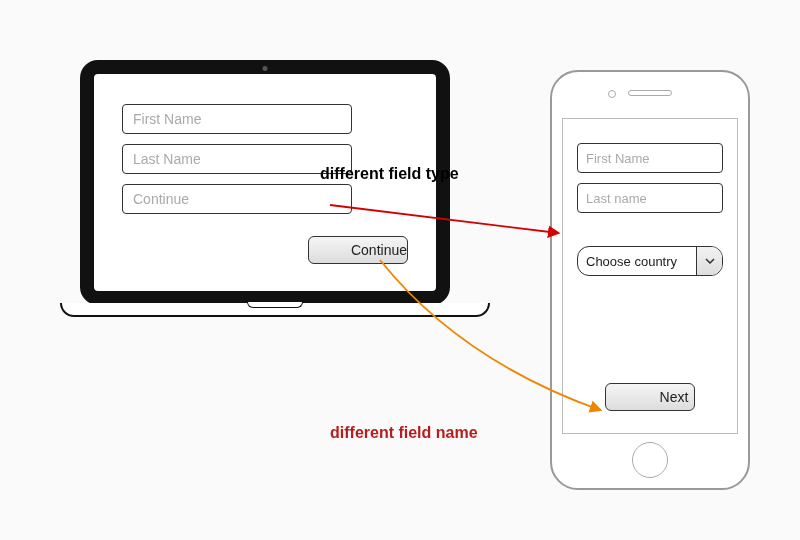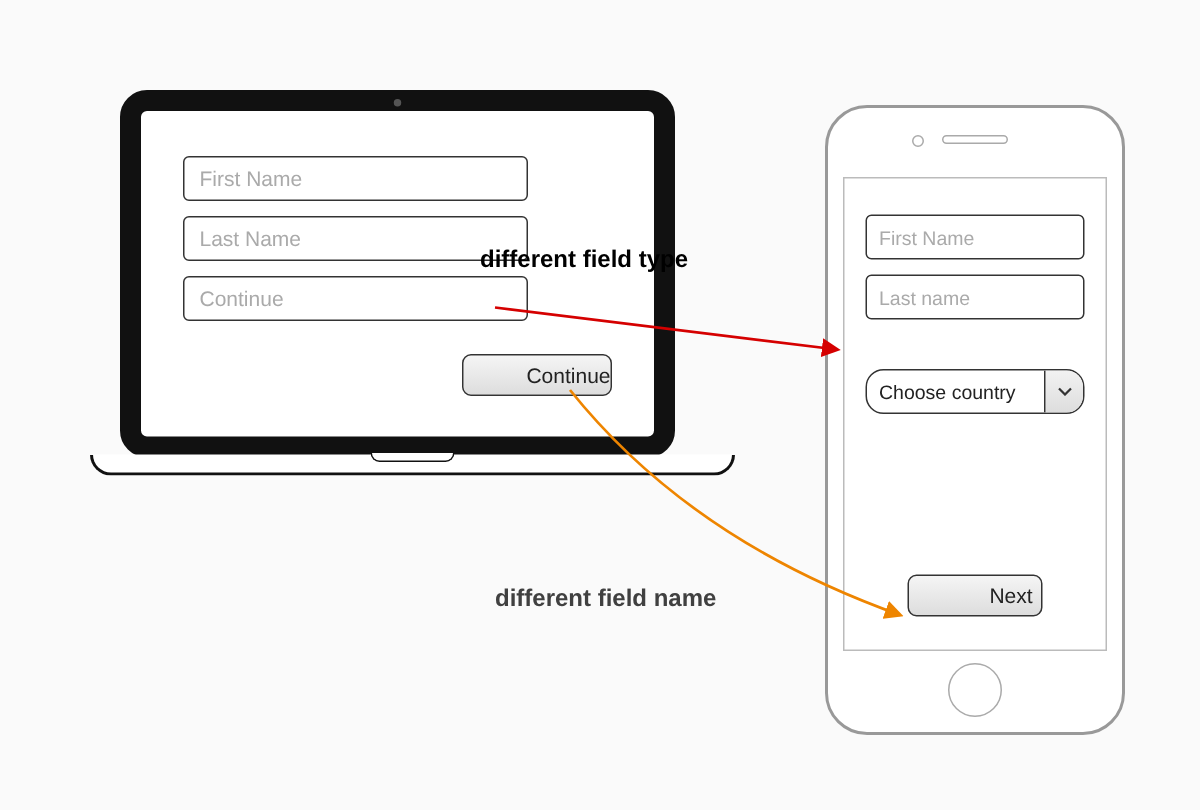--- a/index.html
+++ b/index.html
@@ -190,21 +190,21 @@
     padding-left: 48px;
   }
 
   
   .anno {
     position: absolute;
     font-size: 16px;
     font-weight: 600;
   }
   .anno-red { color: #000000; left: 320px; top: 165px; }
-  .anno-orange { color: #404040; left: 330px; top: 391px; }
+  .anno-orange { color: #b91c1c; left: 330px; top: 424px; }
 
   svg.arrows {
     position: absolute;
     left: 0; top: 0;
     width: 800px; height: 540px;
     pointer-events: none;
   }
 </style>
 </head>
 <body>

